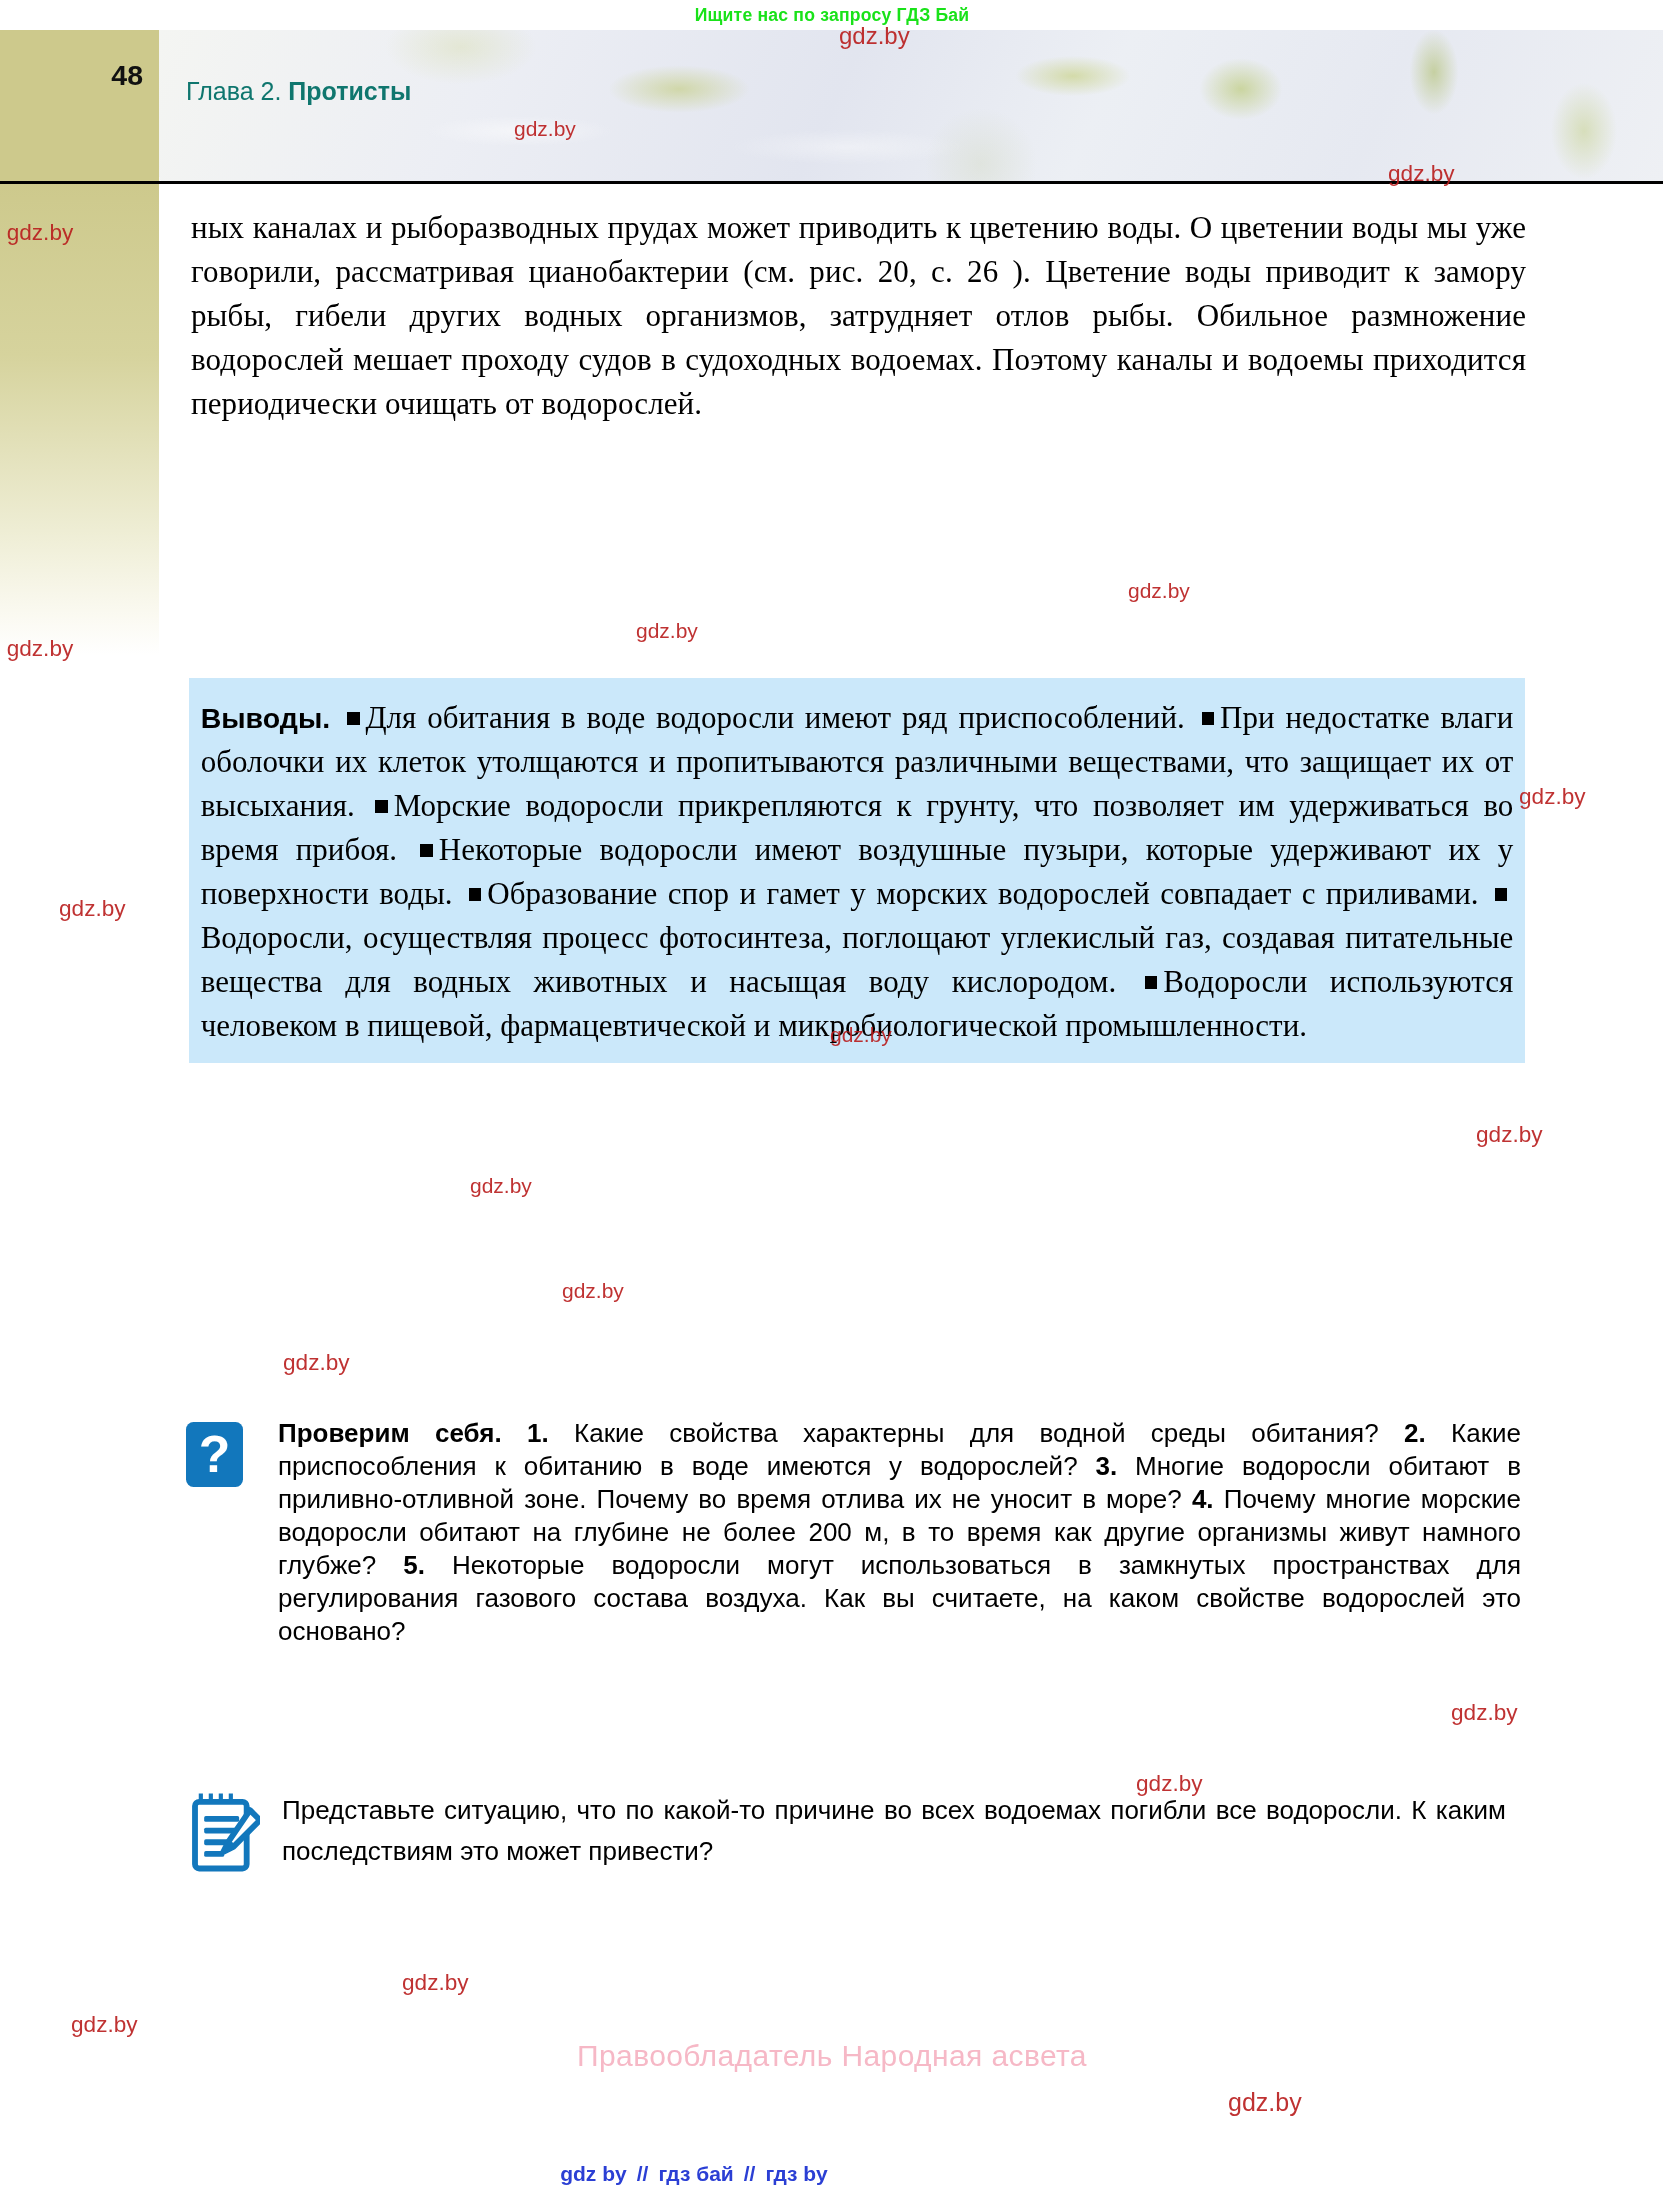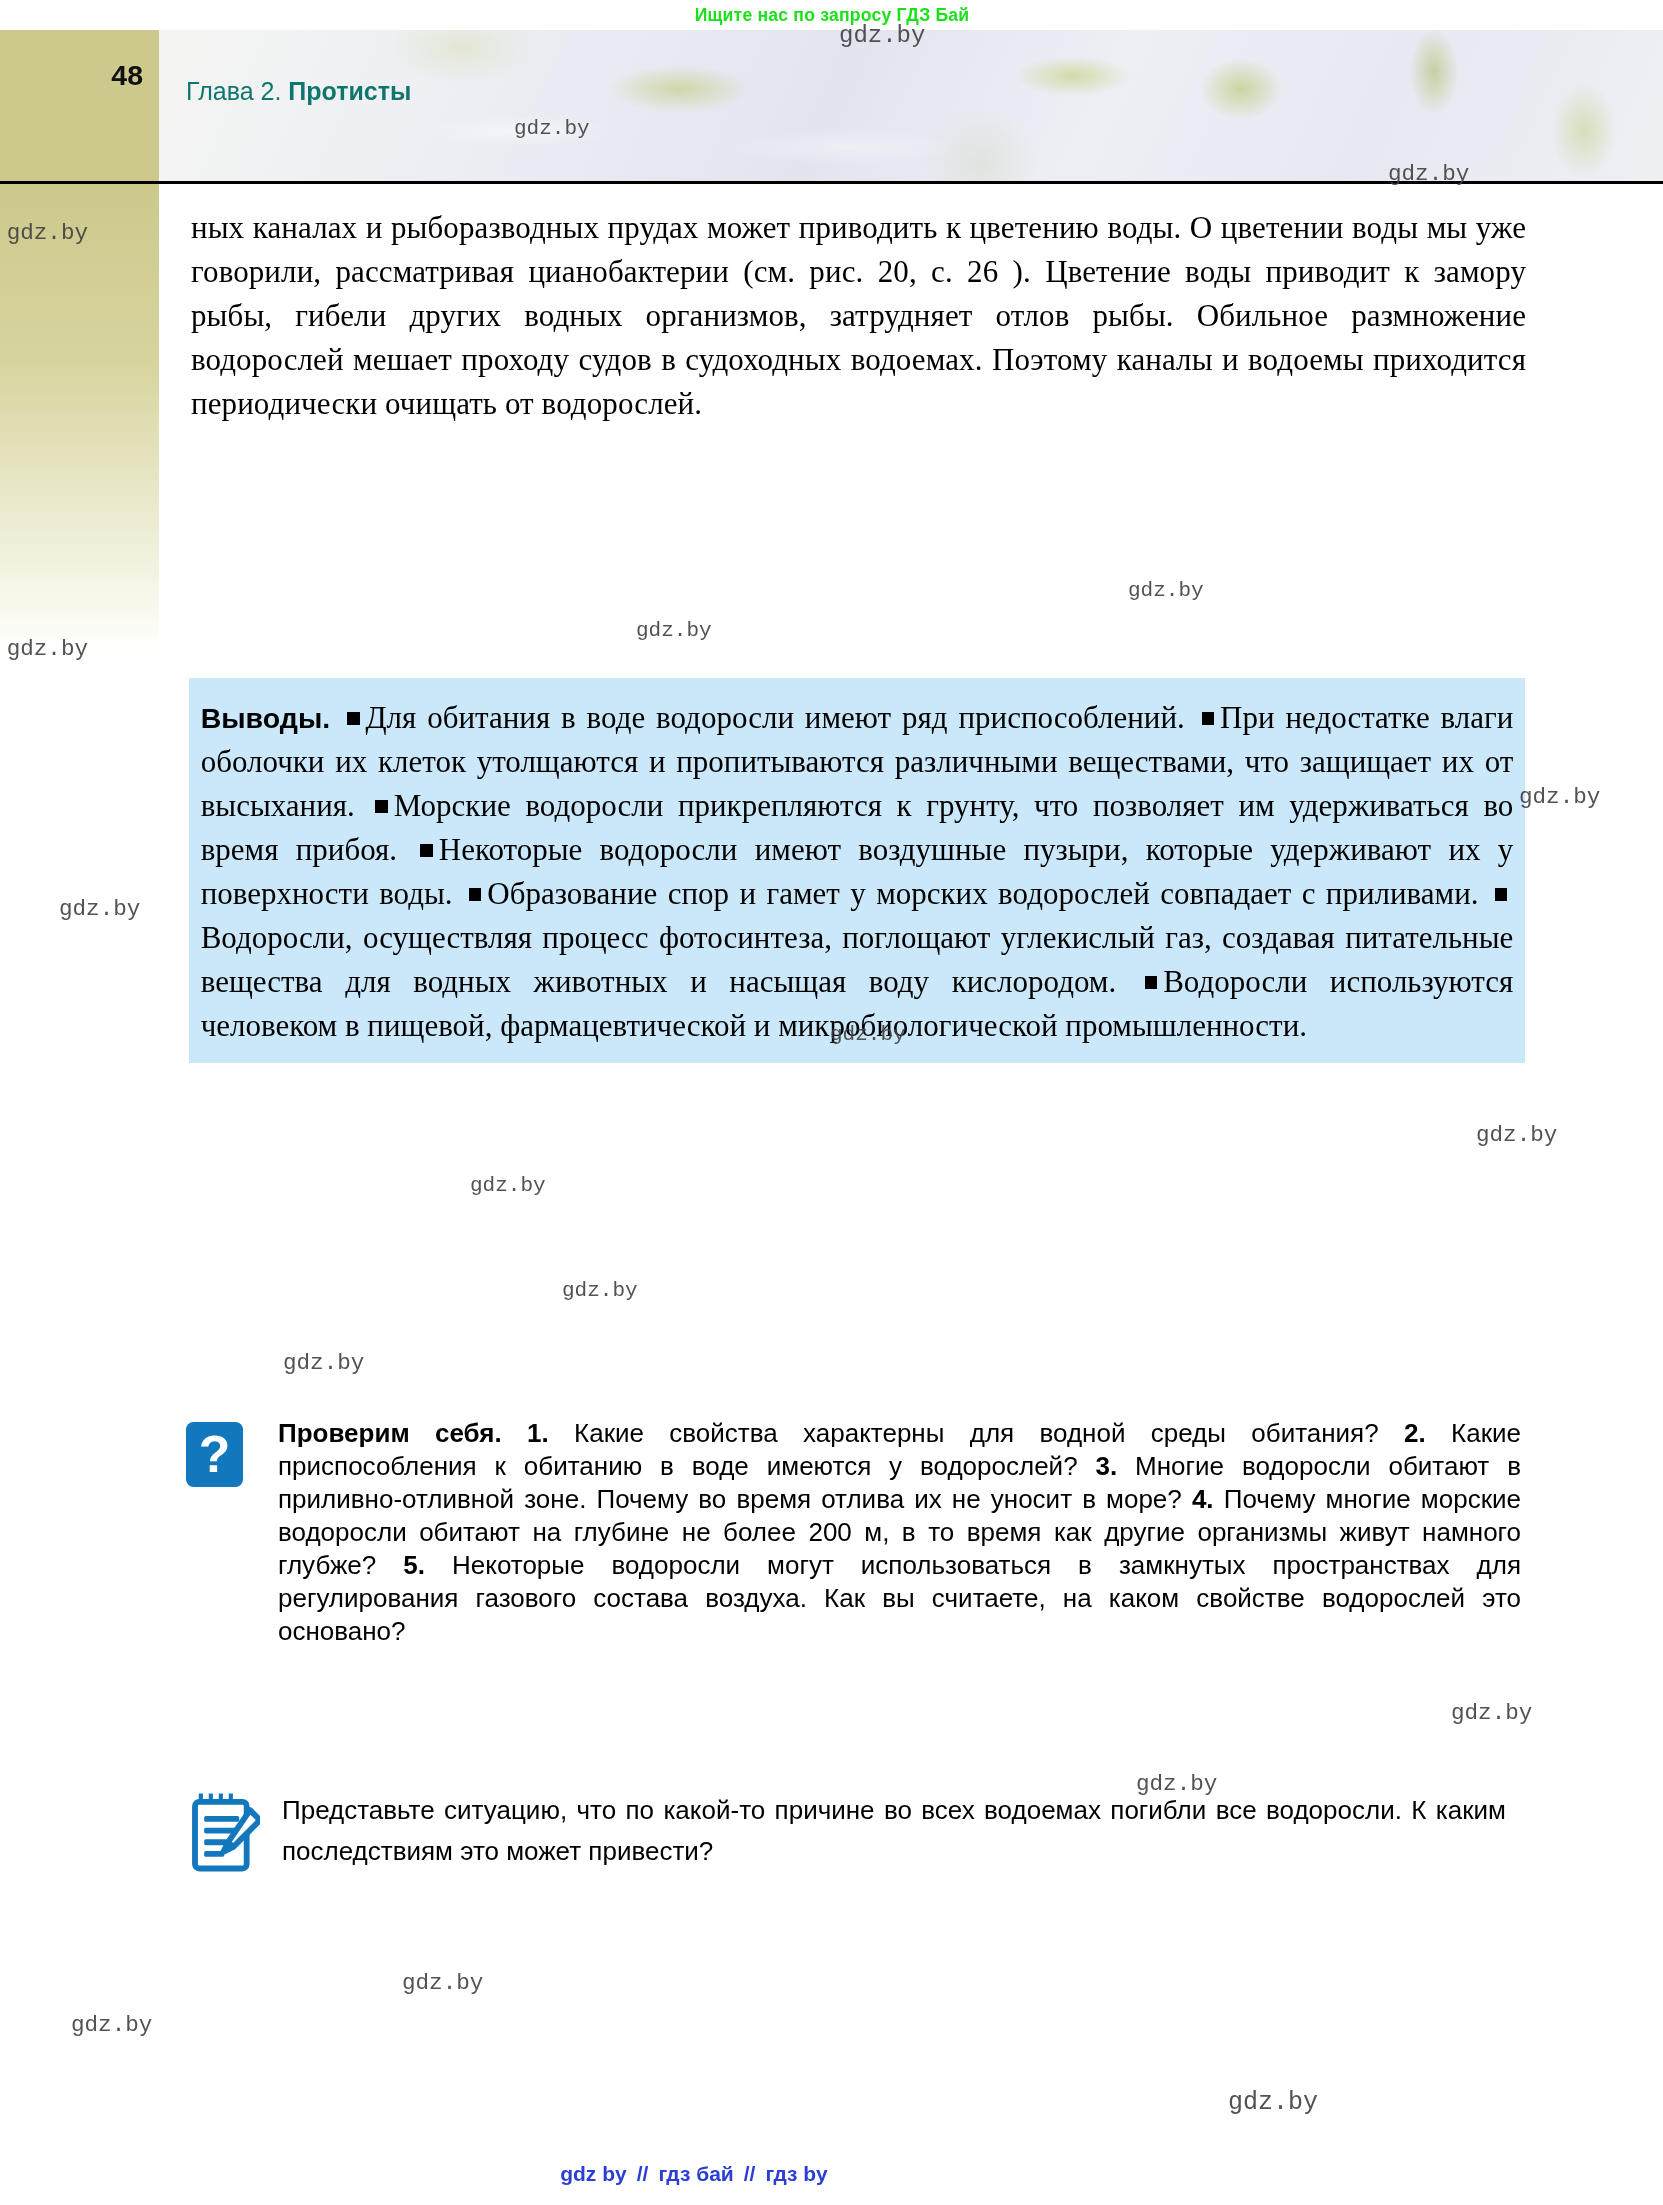--- a/index.html
+++ b/index.html
@@ -141,22 +141,22 @@
     position:absolute;left:0;top:2162px;width:1388px;
     text-align:center;
     font-family:"Liberation Sans", sans-serif;
     font-size:21px;font-weight:700;color:#2b3fd4;
   }
   .footer-links span{margin:0 5px;}
 
   
   .wm{
     position:absolute;
-    font-family:Liberation Mono, monospace;
-    color:#404040;
+    font-family:Liberation Sans, sans-serif;
+    color:#b91c1c;
     white-space:nowrap;
     pointer-events:none;
   }
 </style>
 </head>
 <body>
 
 <div class="page">
 
   <div class="promo-banner">
@@ -220,20 +220,21 @@
 
         <g>
           <path d="M72 24 L84 36 L52 68 L40 74 L46 62 Z" fill="#ffffff" stroke="#1277bc" stroke-width="7" stroke-linejoin="round"></path>
           <path d="M46 62 L52 68" stroke="#1277bc" stroke-width="6"></path>
         </g>
       </svg>
     </div>
     <div class="task-text">Представьте ситуацию, что по какой-то причине во всех водоемах погибли все водоросли. К каким последствиям это может привести?</div>
   </div>
 
+  <div class="copyright-line">Правообладатель Народная асвета</div>
   <div class="footer-links" id="footer-links"><span>gdz by</span><span>//</span><span>гдз бай</span><span>//</span><span>гдз by</span></div>
 
   <div id="watermark-layer">
       <div class="wm" style="left: 839px; top: 22px; font-size: 24px; opacity: 0.9;">gdz.by</div>
       <div class="wm" style="left: 514px; top: 117px; font-size: 21px; opacity: 0.9;">gdz.by</div>
       <div class="wm" style="left: 1388px; top: 161px; font-size: 22.6px; opacity: 0.9;">gdz.by</div>
       <div class="wm" style="left: 6.7px; top: 220px; font-size: 22.6px; opacity: 0.9;">gdz.by</div>
       <div class="wm" style="left: 1128px; top: 579px; font-size: 21px; opacity: 0.9;">gdz.by</div>
       <div class="wm" style="left: 636px; top: 619px; font-size: 21px; opacity: 0.9;">gdz.by</div>
       <div class="wm" style="left: 6.7px; top: 636px; font-size: 22.6px; opacity: 0.9;">gdz.by</div>

